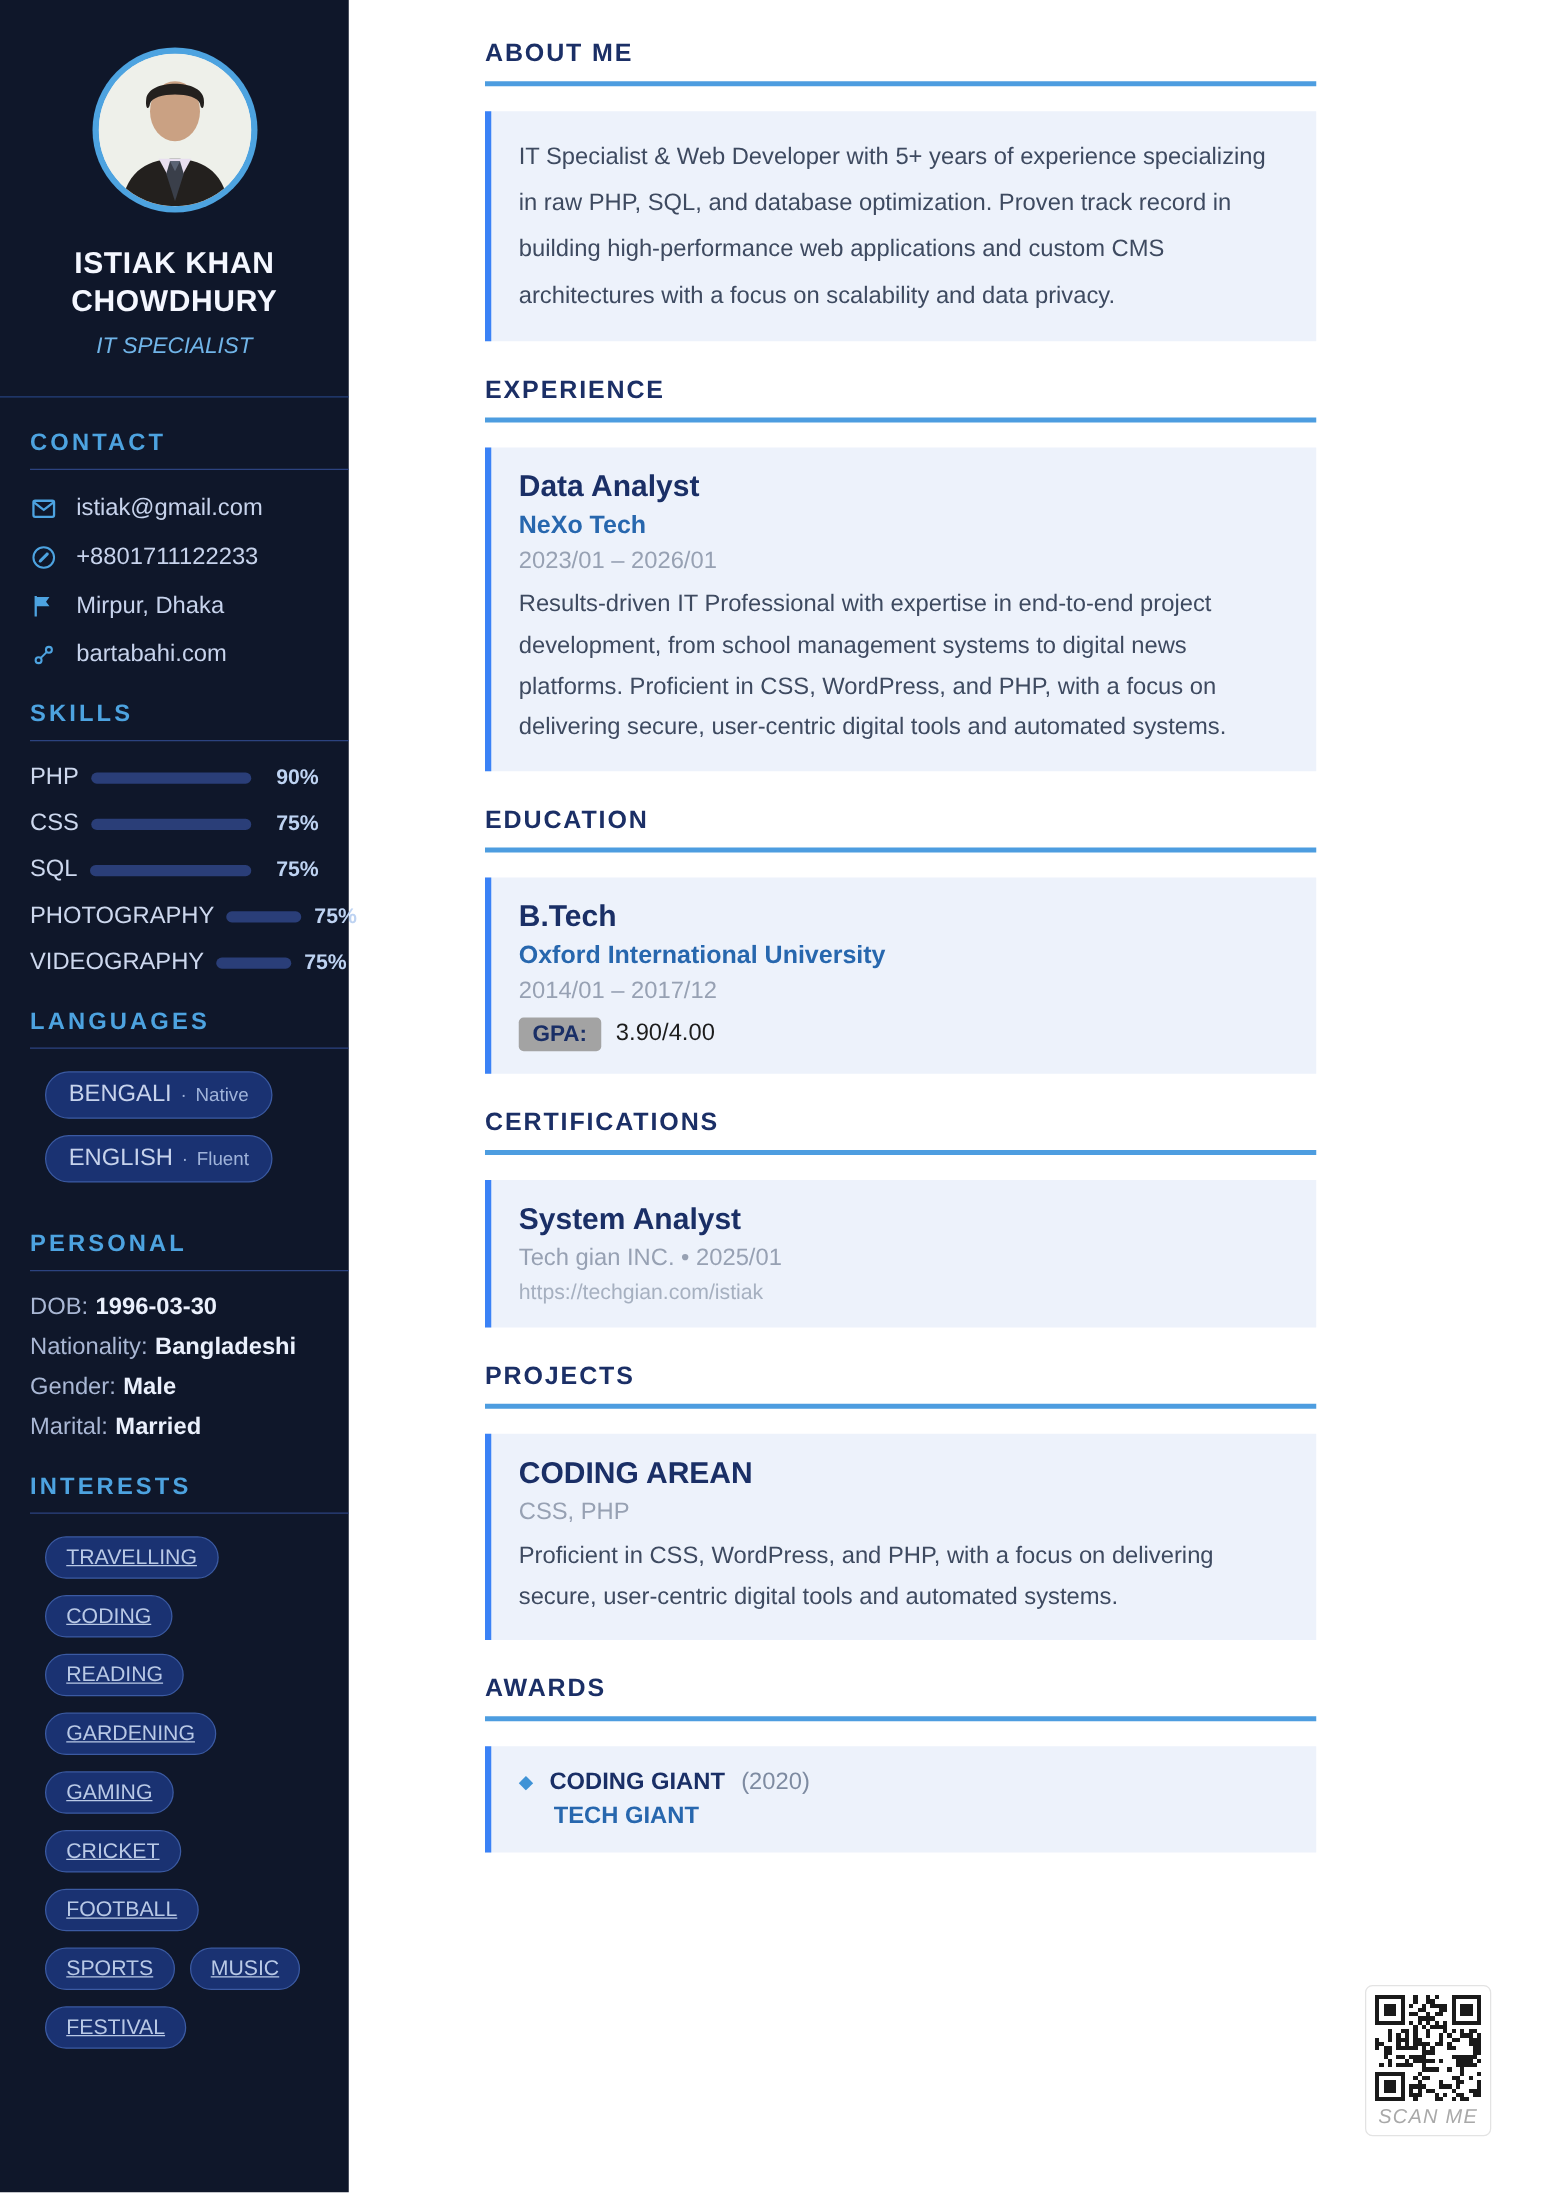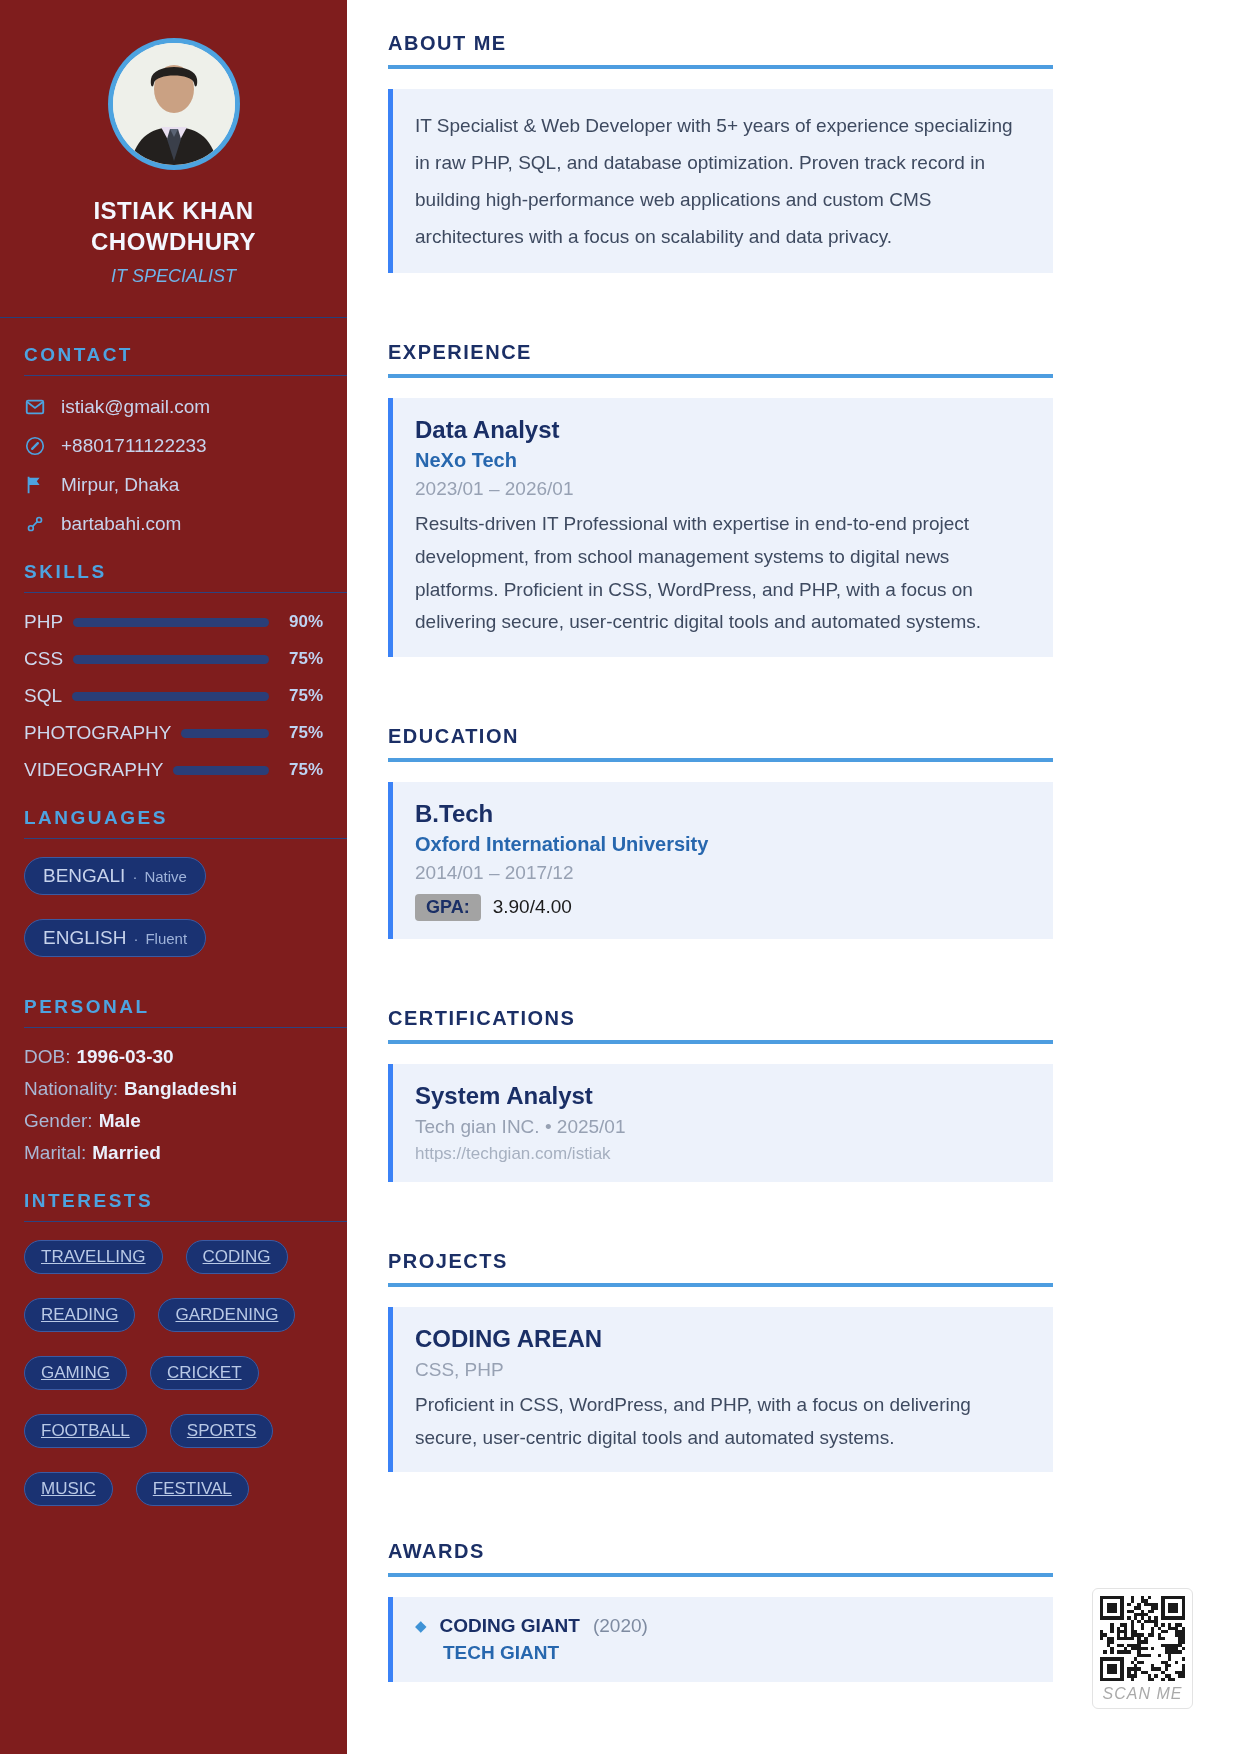--- a/index.html
+++ b/index.html
@@ -3,22 +3,22 @@
 <meta charset="utf-8">
 <style>
   * { box-sizing: border-box; margin: 0; padding: 0; }
   html,body { width:1240px; height:1754px; }
   body {
     font-family: "Liberation Sans", sans-serif;
     background:#ffffff; position:relative; overflow:hidden; color:#3e4a60;
   }
   
   .sidebar {
-    position:absolute; left:0; top:0; bottom:0; width:347px;
-    background:#7f1d1d; color:#c7d3ec;
+    position:absolute; left:0; top:0; bottom:0; width:279px;
+    background:#0f172a; color:#c7d3ec;
   }
   .photo-ring {
     width:132px; height:132px; margin:38px auto 0; border-radius:50%;
     background:#4da3e0; padding:5px;
   }
   .photo {
     width:122px; height:122px; border-radius:50%; overflow:hidden; background:#eef0ea;
   }
   .photo svg { display:block; }
   .side-name {
@@ -36,39 +36,39 @@
   .side-h-line { border-bottom:1px solid #2c4380; margin:9px 0 0 24px; }
   .contact-list { padding:20px 24px 0; }
   .contact-row { display:flex; align-items:center; gap:15px; margin-bottom:17px; font-size:19px; }
   .contact-row .cicon { width:22px; height:22px; flex:none; display:flex; align-items:center; }
   .skill-list { padding:18px 24px 0 24px; }
   .skill-row { display:flex; align-items:center; margin-bottom:15px; }
   .skill-label { font-size:19px; color:#cdd8ee; white-space:nowrap; }
   .skill-bar { flex:1; height:9px; background:#2a3e78; border-radius:5px; margin:0 10px; min-width:60px; overflow:hidden; }
   .skill-fill { height:100%; background:#4d9de0; border-radius:5px; }
   .skill-pct { width:44px; text-align:right; font-size:17px; font-weight:bold; color:#bed3f2; }
-  .pill-wrap { padding:18px 14px 0 24px; display:flex; flex-wrap:wrap;gap:11px; }
+  .pill-wrap { padding:18px 14px 0 36px; display:flex; flex-wrap:wrap; }
   .pill {
     display:inline-flex; align-items:baseline; gap:7px;
     border:1.5px solid #3b5aa2; background:#1a3272; border-radius:20px;
     padding:7px 18px; margin:0 12px 13px 0;
   }
   .pill .p-name { font-size:19px; color:#c7d3ec; }
   .pill .p-sep { font-size:15px; color:#9fb3da; }
   .pill .p-level { font-size:15px; color:#9fb3da; }
   .pill.small { padding:6px 16px; }
   .pill.small .p-name { font-size:17px; color:#b9c9e6;text-decoration:underline; }
   .personal-list { padding:18px 24px 0; font-size:19px; }
   .personal-row { margin-bottom:10px; color:#a9b7d4; }
   .personal-row b { color:#eaf0fc; margin-left:6px; }
   
   .main {
     margin-left:345px; width:895px; padding:32px 0 0 30px;
   }
-  .m-section { width:678px; margin-bottom:68px;padding-left:13px; }
+  .m-section { width:678px; margin-bottom:28px;padding-left:13px; }
   .m-h {
     color:#1b2f66; font-size:20px; font-weight:bold; letter-spacing:1.5px;
   }
   .m-h-line { height:4px; background:#4d9de0; margin-top:10px; }
   .card {
     margin-top:20px; background:#edf2fb; border-left:5px solid #3b82f6;
     padding:18px 22px;
   }
   .about-text { font-size:19px; line-height:1.95; color:#3e4a60; }
   .item-title { font-size:24px; font-weight:bold; color:#1a2f66; }

